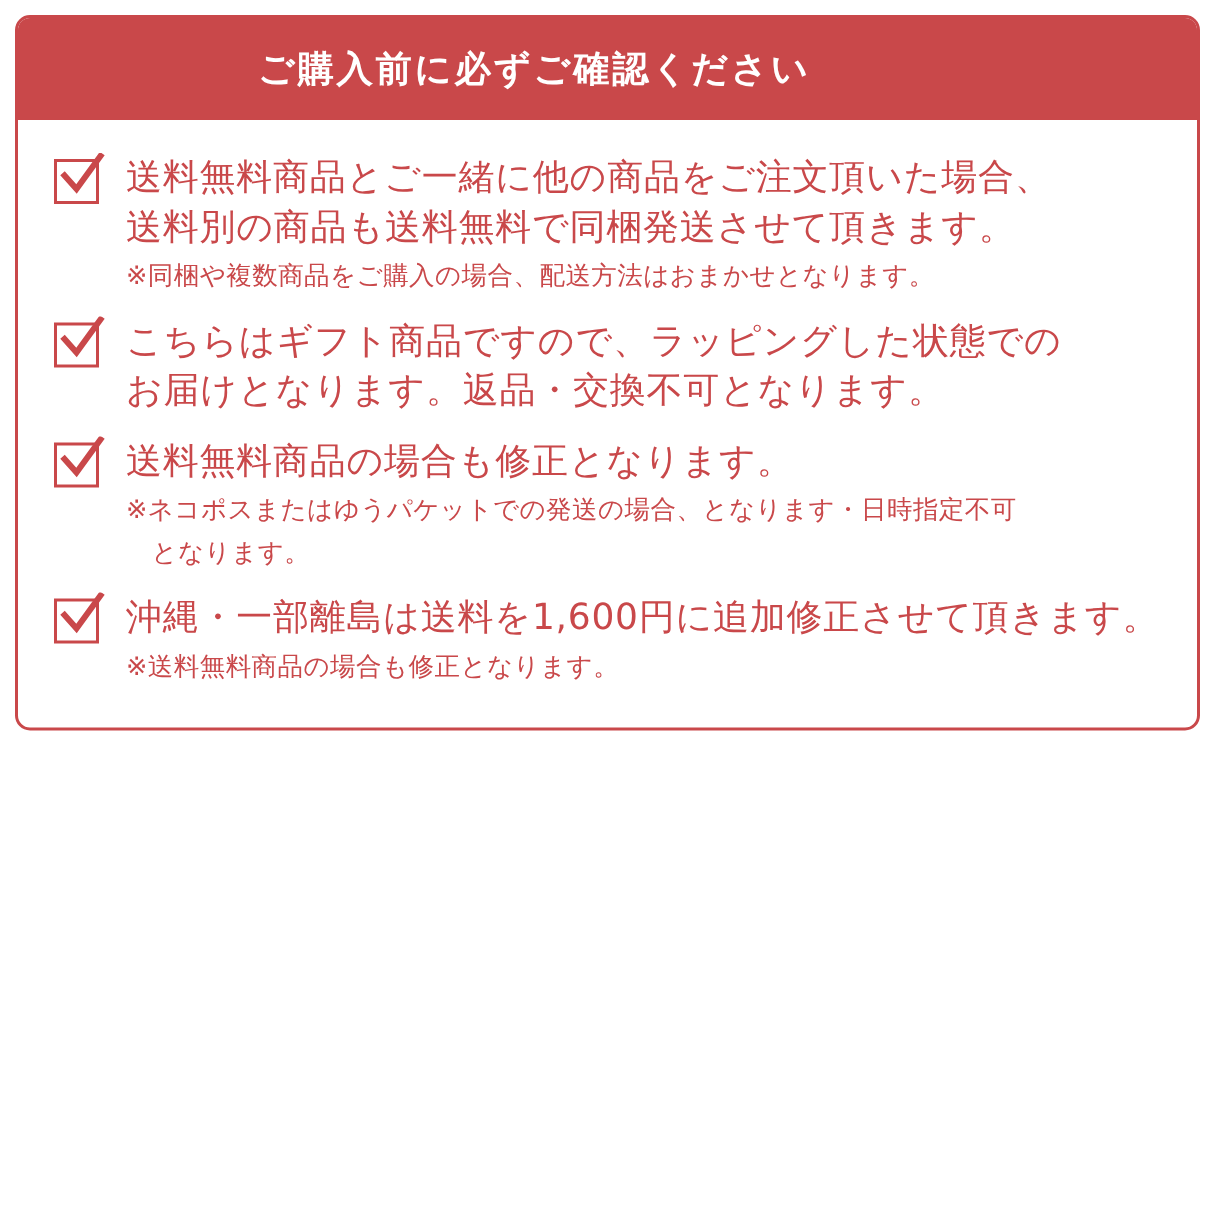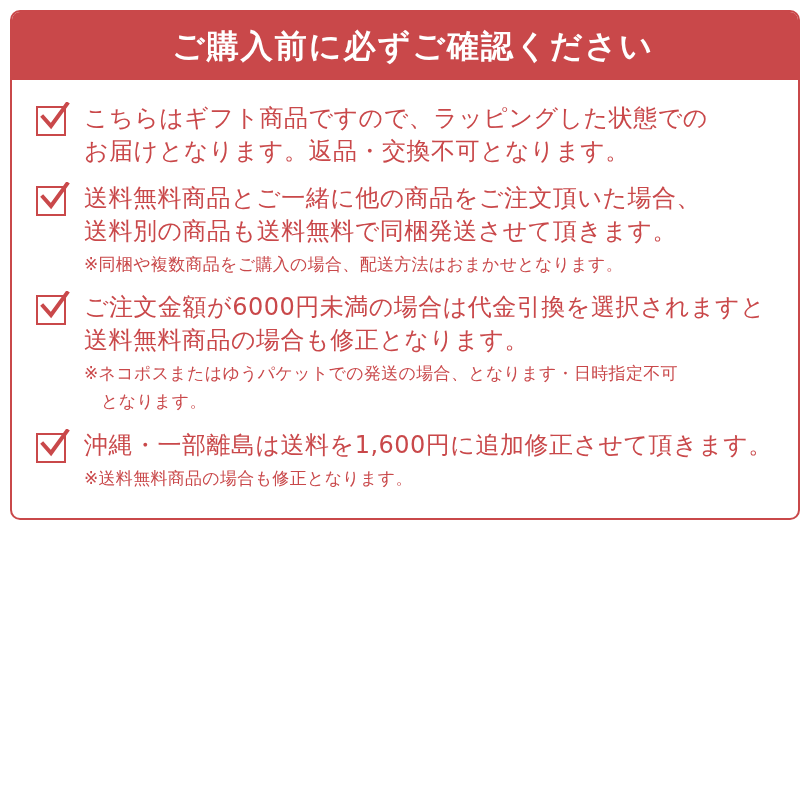--- a/index.html
+++ b/index.html
@@ -27,21 +27,21 @@
   .notice-header {
     background: #c9484a;
     color: #ffffff;
     height: 68px;
     display: flex;
     align-items: center;
     padding-left: 160px;
     box-sizing: border-box;
   }
   .notice-header-title {
-    font-size: 32px;
+    font-size: 24px;
     font-weight: bold;
     letter-spacing: 2px;
     line-height: 1;
   }
   .notice-body {
     padding: 22px 24px 28px 24px;
     box-sizing: border-box;
   }
   .notice-item {
     display: flex;
@@ -87,46 +87,32 @@
   }
   .sub-line {
     color: #c9484a;
     font-size: 17px;
     line-height: 1.45;
     letter-spacing: 0.3px;
     margin-top: 4px;
   }
   .sub-line.indent-cont {
     text-indent: 1em;
-    font-family: Liberation Serif, serif;
   }
 </style>
 </head>
 <body>
 
 <div class="notice-card">
 
   <div class="notice-header">
     <div class="notice-header-title">ご購入前に必ずご確認ください</div>
   </div>
 
   <div class="notice-body">
-
-    <div class="notice-item">
-      <div class="check-icon">
-        <span class="box"></span>
-        <svg class="tick" viewBox="0 0 30 30">
-          <path d="M3 15 L11 24 L27 2" fill="none" stroke="#c9484a" stroke-width="4" stroke-linecap="square"></path>
-        </svg>
-      </div>
-      <div class="item-texts">
-        <div class="main-line">こちらはギフト商品ですので、ラッピングした状態での</div>
-        <div class="main-line">お届けとなります。返品・交換不可となります。</div>
-      </div>
-    </div>
 
     <div class="notice-item">
       <div class="check-icon">
         <span class="box"></span>
         <svg class="tick" viewBox="0 0 30 30">
           <path d="M3 15 L11 24 L27 2" fill="none" stroke="#c9484a" stroke-width="4" stroke-linecap="square"></path>
         </svg>
       </div>
       <div class="item-texts">
         <div class="main-line">送料無料商品とご一緒に他の商品をご注文頂いた場合、</div>
@@ -136,21 +122,33 @@
     </div>
 
     <div class="notice-item">
       <div class="check-icon">
         <span class="box"></span>
         <svg class="tick" viewBox="0 0 30 30">
           <path d="M3 15 L11 24 L27 2" fill="none" stroke="#c9484a" stroke-width="4" stroke-linecap="square"></path>
         </svg>
       </div>
       <div class="item-texts">
-        <div class="main-line">ご注文金額が6000円未満の場合は代金引換を選択されますと</div>
+        <div class="main-line">こちらはギフト商品ですので、ラッピングした状態での</div>
+        <div class="main-line">お届けとなります。返品・交換不可となります。</div>
+      </div>
+    </div>
+
+    <div class="notice-item">
+      <div class="check-icon">
+        <span class="box"></span>
+        <svg class="tick" viewBox="0 0 30 30">
+          <path d="M3 15 L11 24 L27 2" fill="none" stroke="#c9484a" stroke-width="4" stroke-linecap="square"></path>
+        </svg>
+      </div>
+      <div class="item-texts">
         <div class="main-line">送料無料商品の場合も修正となります。</div>
         <div class="sub-line">※ネコポスまたはゆうパケットでの発送の場合、となります・日時指定不可</div>
         <div class="sub-line indent-cont">となります。</div>
       </div>
     </div>
 
     <div class="notice-item">
       <div class="check-icon">
         <span class="box"></span>
         <svg class="tick" viewBox="0 0 30 30">

